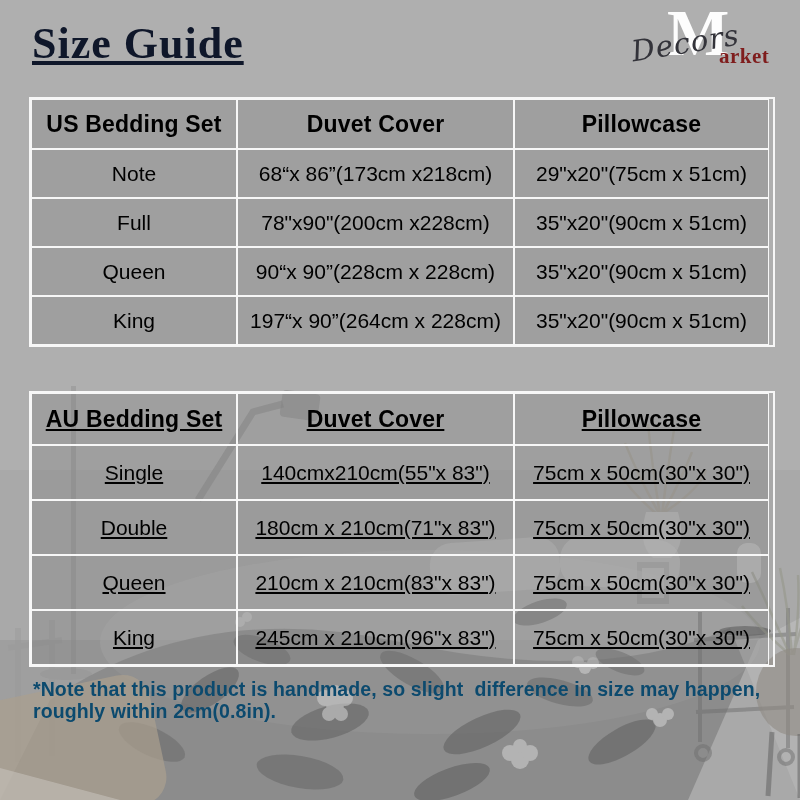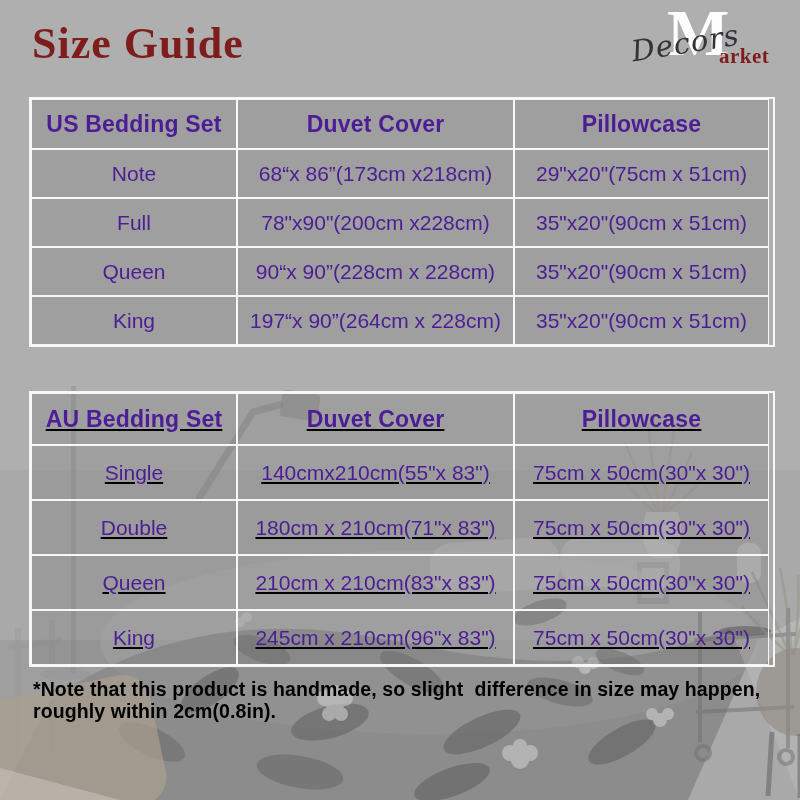--- a/index.html
+++ b/index.html
@@ -9,21 +9,21 @@
     overflow:hidden;
     background:#afafaf;
     font-family:"Liberation Sans", sans-serif;
   }
   .bg{position:absolute;left:0;top:0;z-index:0;}
 
   
   .page-title{
     position:absolute;left:32px;top:18px;z-index:2;margin:0;
     font-family:"Liberation Serif", serif;
-    font-weight:700;font-size:44px;letter-spacing:1px;color:#7f1d1d;
+    font-weight:700;font-size:44px;letter-spacing:1px;color:#0f172a;text-decoration:underline;
   }
 
   
   .logo{position:absolute;right:22px;top:12px;width:145px;height:70px;z-index:2;}
   .logo-m{
     position:absolute;left:34px;top:-12px;
     font-family:"Liberation Serif", serif;font-weight:700;
     font-size:66px;color:#fdfdfd;line-height:1;
   }
   .logo-script{
@@ -44,29 +44,29 @@
     display:grid;grid-template-columns:206px 277px 255px;
     border:2px solid #f7f7f7;
   }
   .t1{top:97px;grid-template-rows:50px 49px 49px 49px 49px;}
   .t2{top:391px;grid-template-rows:52px 55px 55px 55px 55px;text-decoration:underline;}
   .cell{
     box-sizing:border-box;
     border:1px solid #f7f7f7;
     background:rgba(116,116,116,.26);
     display:flex;align-items:center;justify-content:center;
-    color:#4c1d95;font-size:21px;font-weight:400;
+    color:#000000;font-size:21px;font-weight:400;
     text-align:center;white-space:nowrap;
   }
   .cell.hd{font-size:23px;font-weight:700;letter-spacing:.2px;}
 
   
   .notes{position:absolute;left:33px;top:679px;width:752px;z-index:2;}
   .note{
-    margin:0;color:#000000;font-size:19.5px;font-weight:700;
+    margin:0;color:#0c4a6e;font-size:19.5px;font-weight:700;
     line-height:1.12;white-space:pre-wrap;letter-spacing:.1px;
   }
   .note + .note{margin-top:14px;}
 </style>
 </head>
 <body>
 
 <div class="canvas">
 
   <svg class="bg" width="800" height="800" viewBox="0 0 800 800" aria-hidden="true">

